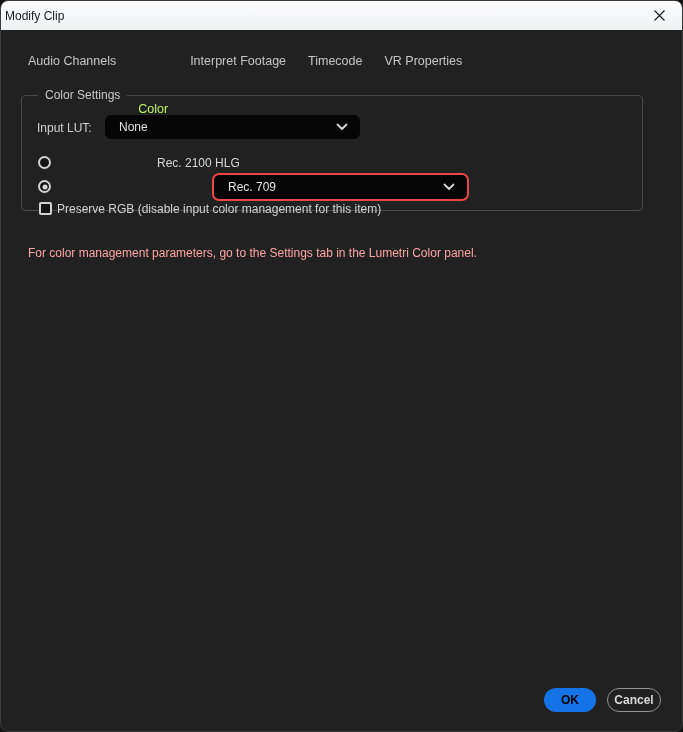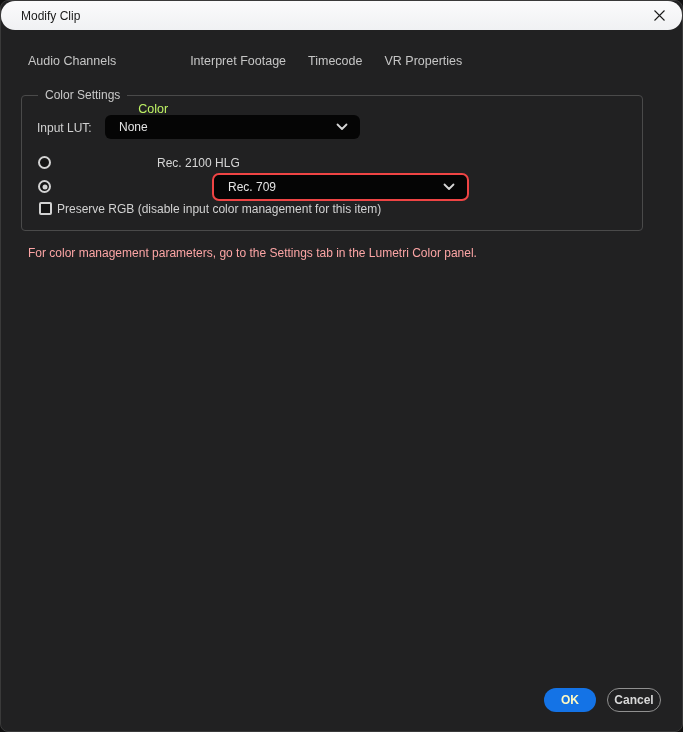--- a/index.html
+++ b/index.html
@@ -8,39 +8,39 @@
   .window {
     position:relative; width:683px; height:732px;
     background:#212122; border:1px solid #3a3a3a; border-radius:8px;
     overflow:hidden;
   }
 
   
   .titlebar {
     position:absolute; left:0; top:0; width:100%; height:29px;
     background:linear-gradient(180deg,#fbfbfc 0%,#f0f1f3 100%);
-    display:flex; align-items:center; padding-left:20px;border-radius:14px;
+    display:flex; align-items:center; padding-left:4px;
   }
   .titlebar .title { font-size:12px; color:#191919; }
   .close-btn {
     position:absolute; right:0; top:0; width:46px; height:29px;
     display:flex; align-items:center; justify-content:center; cursor:pointer;
   }
 
   
   .tabs {
     position:absolute; left:27px; top:53px;
     display:flex; gap:22px; font-size:12.5px; color:#c6c6c6;
   }
   .tab { padding-bottom:5px; cursor:pointer; white-space:nowrap; }
   .tab.active { color:#bef264; border-bottom:1.5px solid #bdbdbd;margin-top:48px; }
 
   
   .group {
-    position:absolute; left:20px; top:94px; width:622px; height:136px;
+    position:absolute; left:20px; top:94px; width:622px; height:116px;
     border:1px solid #4a4a4a; border-radius:4px;
   }
   .legend {
     position:absolute; left:16px; top:-8px; padding:0 7px;
     background:#212122; font-size:12px; color:#c9c9c9; line-height:15px;
   }
   .lbl { position:absolute; font-size:12px; color:#d2d2d2; line-height:16px; white-space:nowrap; }
   .lbl-lut   { left:15px;  top:24px; }
   .lbl-use   { left:35px;  top:59px; }
   .val-use   { left:135px; top:59px; color:#d6d6d6; }
@@ -77,21 +77,21 @@
     position:absolute; left:27px; top:244px;
     font-size:12px; color:#fca5a5; line-height:16px;
   }
 
   
   .btn {
     position:absolute; top:687px; height:24px; border-radius:12px;
     font-family:inherit; font-size:12px; font-weight:bold;
     display:flex; align-items:center; justify-content:center; cursor:pointer;
   }
-  .btn-ok { left:543px; width:52px; background:#1473e6; border:none; color:#fef9c3; }
+  .btn-ok { left:543px; width:52px; background:#1473e6; border:none; color:#000000; }
   .btn-cancel { left:606px; width:54px; background:transparent; border:1.5px solid #909090; color:#d8d8d8; }
 </style>
 </head>
 <body>
 
 <div class="window">
 
   <div class="titlebar">
     <span class="title">Modify Clip</span>
     <div class="close-btn">

